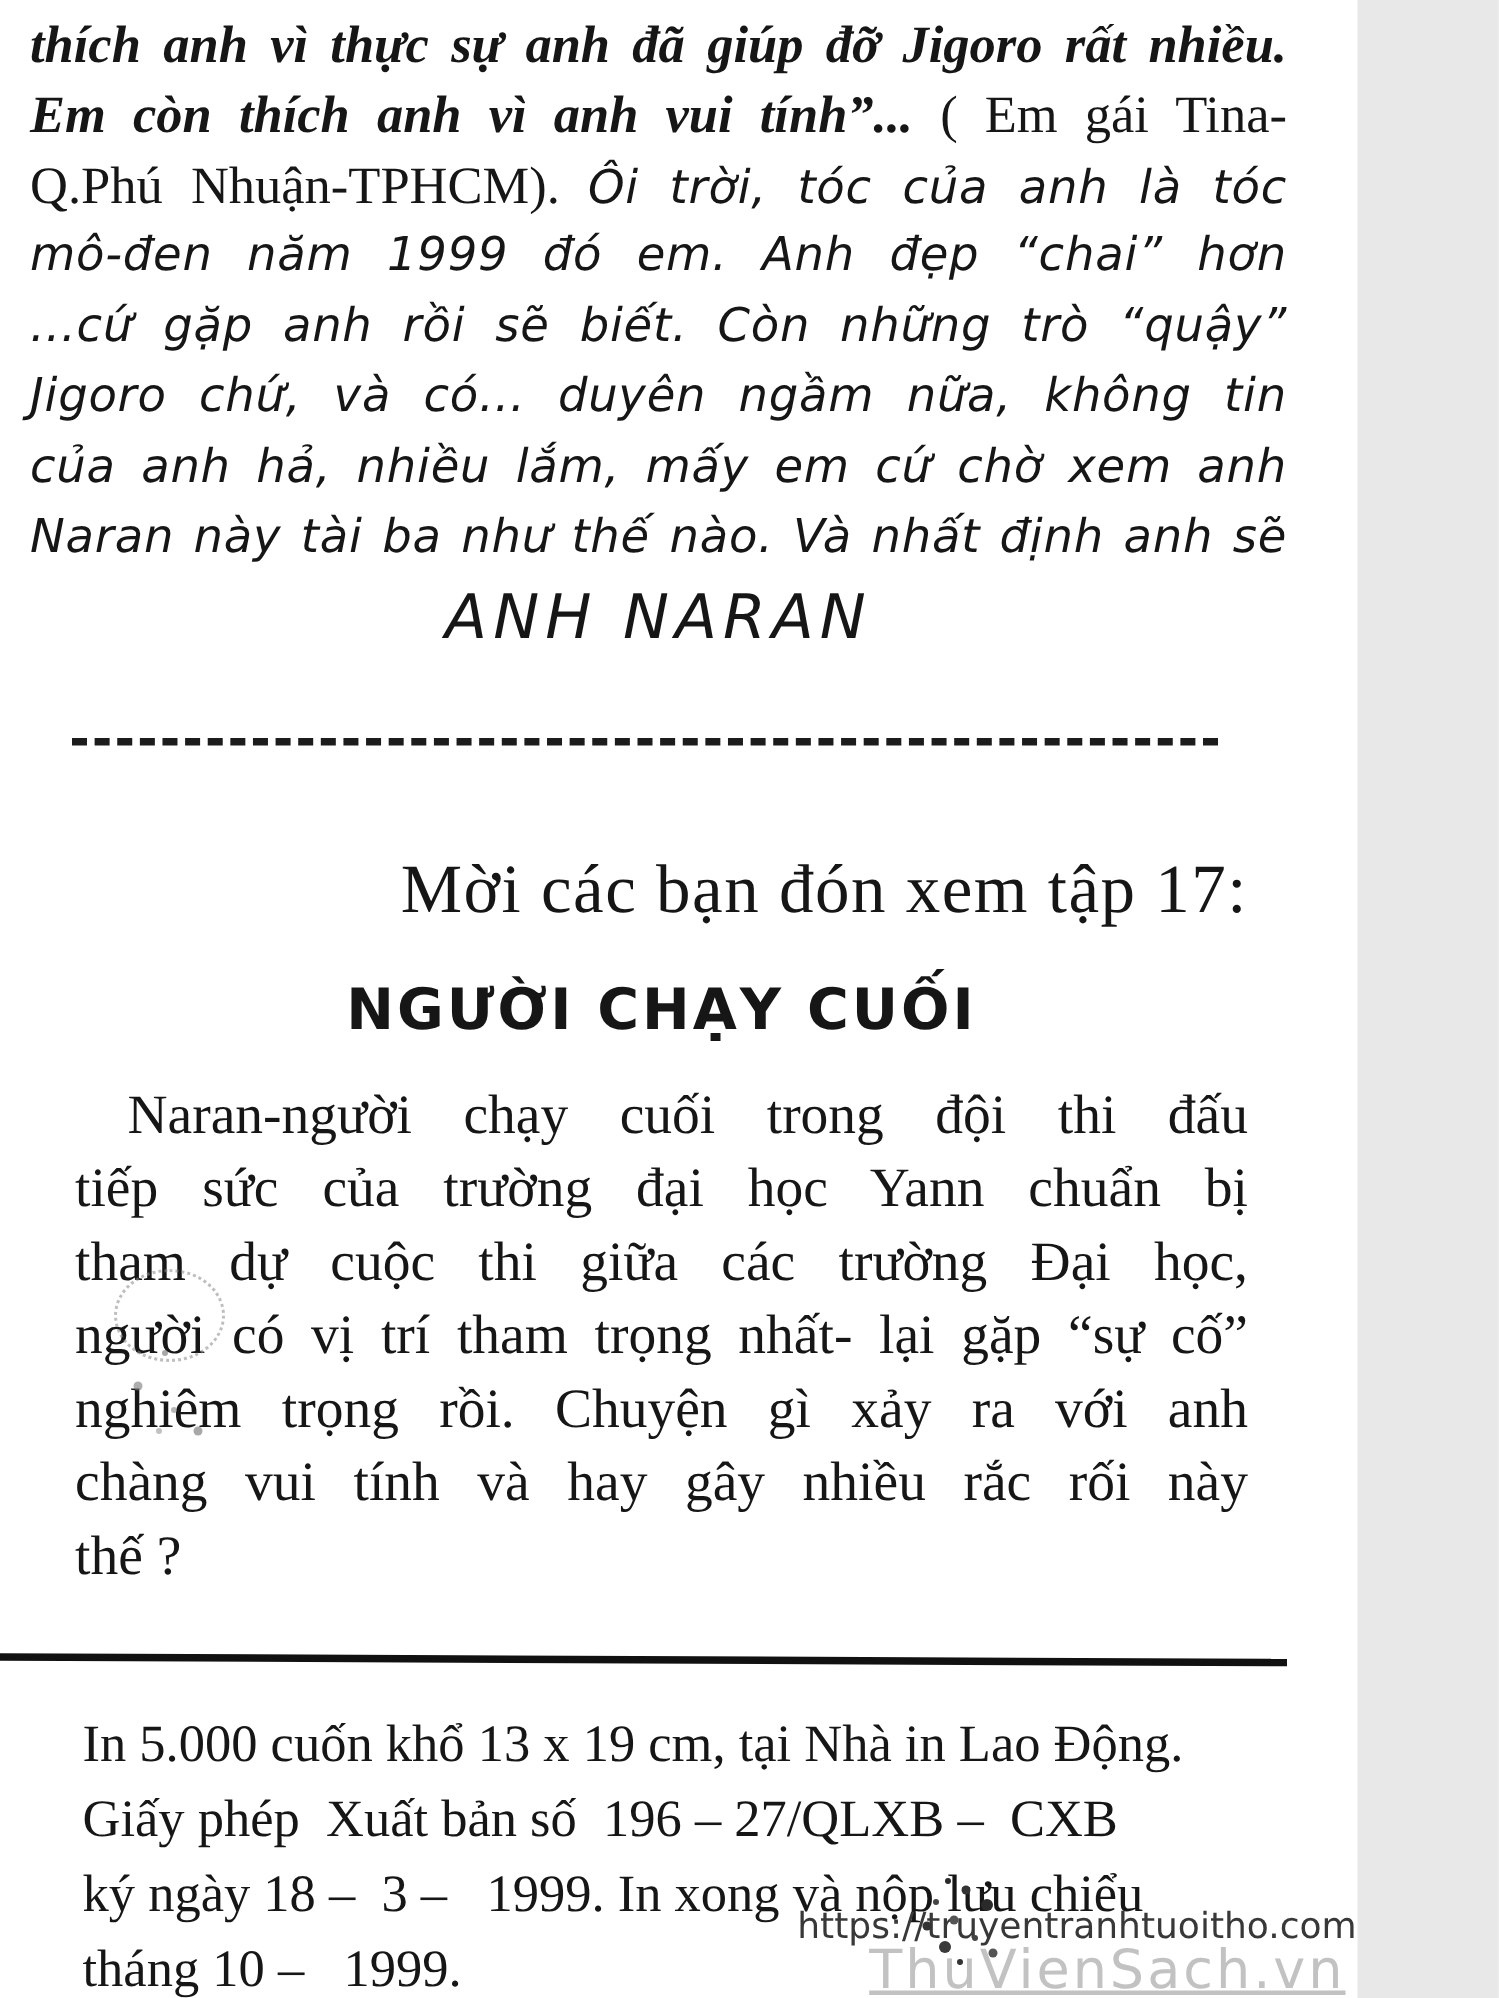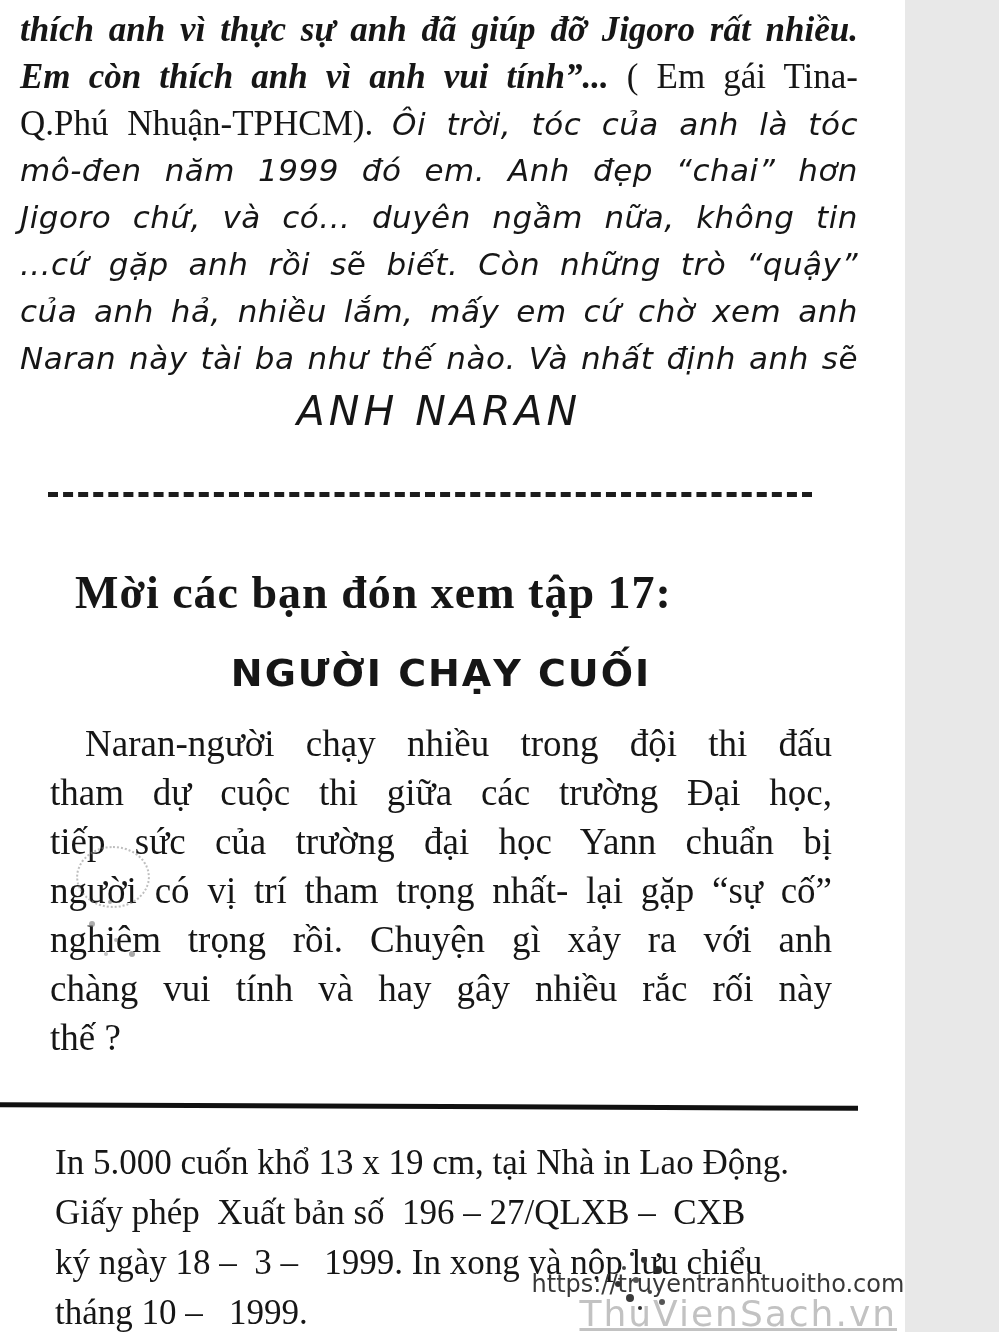--- a/index.html
+++ b/index.html
@@ -42,22 +42,23 @@
   }
   
   #dash-divider{
     position:absolute;top:492px;left:48px;width:764px;height:0;
     border-top:5px dashed #1c1c1c;
   }
   
   #announce{position:absolute;top:564px;left:50px;width:782px;}
   #announce-heading{
     margin:0 0 15px 25px;height:58px;line-height:58px;
-    font-weight:bold;font-size:46px;letter-spacing:1px;
+    font-weight:normal;font-size:46px;letter-spacing:1px;
     white-space:nowrap;
+    text-align:right;
   }
   #announce-title{
     margin:6px 0 0 0;height:72px;line-height:72px;
     text-align:center;
     font-family:"DejaVu Sans","Liberation Sans",sans-serif;
     font-weight:bold;font-size:38px;letter-spacing:2px;
     white-space:nowrap;
   }
   #announce-body{margin-top:10px;font-size:37px;}
   .p-line{
@@ -118,36 +119,36 @@
 </head>
 <body>
 
 <div id="page">
 
   <div id="letter">
     <p class="hw-line ser-it">thích anh vì thực sự anh đã giúp đỡ Jigoro rất nhiều.</p>
     <p class="hw-line"><span class="ser-it">Em còn thích anh vì anh vui tính”...</span><span class="ser-up"> ( Em gái Tina-</span></p>
     <p class="hw-line"><span class="ser-up">Q.Phú Nhuận-TPHCM). </span><span class="hw">Ôi trời, tóc của anh là tóc</span></p>
     <p class="hw-line hw">mô-đen năm 1999 đó em. Anh đẹp “chai” hơn</p>
+    <p class="hw-line hw">...cứ gặp anh rồi sẽ biết. Còn những trò “quậy”</p>
     <p class="hw-line hw">Jigoro chứ, và có... duyên ngầm nữa, không tin</p>
-    <p class="hw-line hw">...cứ gặp anh rồi sẽ biết. Còn những trò “quậy”</p>
     <p class="hw-line hw">của anh hả, nhiều lắm, mấy em cứ chờ xem anh</p>
     <p class="hw-line hw">Naran này tài ba như thế nào. Và nhất định anh sẽ</p>
     <div id="signature">ANH NARAN</div>
   </div>
 
   <div id="dash-divider"></div>
 
   <div id="announce">
     <h2 id="announce-heading">Mời các bạn đón xem tập 17:</h2>
     <h1 id="announce-title">NGƯỜI CHẠY CUỐI</h1>
     <div id="announce-body">
-      <p class="p-line first">Naran-người chạy nhiều trong đội thi đấu</p>
+      <p class="p-line first">Naran-người chạy cuối trong đội thi đấu</p>
+      <p class="p-line">tiếp sức của trường đại học Yann chuẩn bị</p>
       <p class="p-line">tham dự cuộc thi giữa các trường Đại học,</p>
-      <p class="p-line">tiếp sức của trường đại học Yann chuẩn bị</p>
       <p class="p-line">người có vị trí tham trọng nhất- lại gặp “sự cố”</p>
       <p class="p-line">nghiêm trọng rồi. Chuyện gì xảy ra với anh</p>
       <p class="p-line">chàng vui tính và hay gây nhiều rắc rối này</p>
       <p class="p-line last">thế ?</p>
     </div>
   </div>
 
   <div id="bottom-rule"></div>
 
   <div id="colophon">

